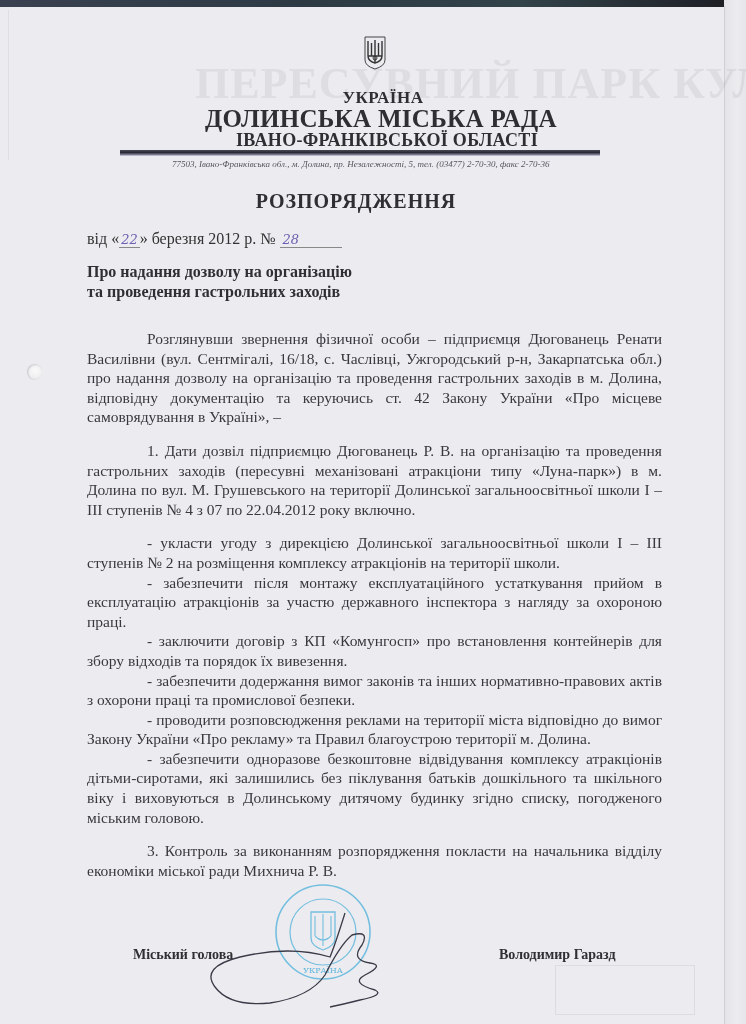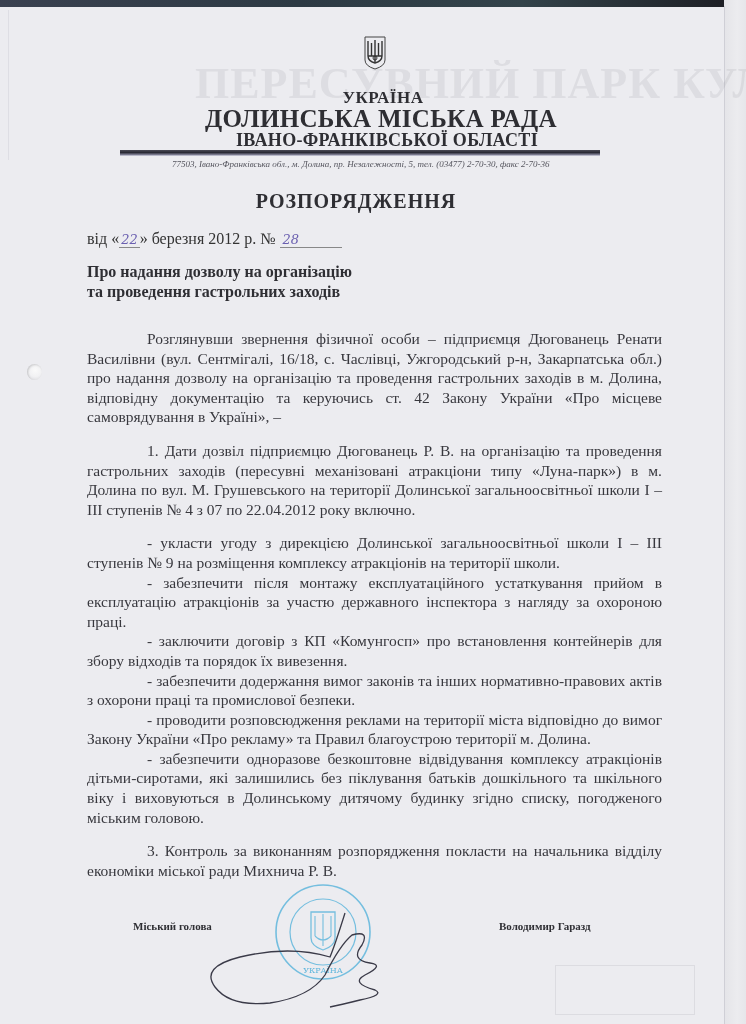--- a/index.html
+++ b/index.html
@@ -46,21 +46,21 @@
     .order-no { width: 62px; padding-left: 3px; }
 
     .subject { position: absolute; left: 87px; top: 262px; font-size: 16px; font-weight: bold; line-height: 20px; color: #2f2f34; }
 
     .body { position: absolute; left: 87px; width: 575px; font-size: 15.5px; line-height: 19.6px;
       text-align: justify; color: #38383e; }
     .para { text-indent: 60px; }
     .item { text-indent: 60px; }
     .spacer { height: 14px; }
 
-    .sig { position: absolute; top: 920px; font-size: 11px; font-weight: bold; color: #2f2f34; }
+    .sig { position: absolute; top: 947px; font-size: 14px; font-weight: bold; color: #2f2f34; }
     .sig-left { left: 133px; }
     .sig-right { left: 479px; margin-left: 20px; }
 
     .stamp { position: absolute; left: 273px; top: 880px; width: 100px; height: 104px; }
     .signature { position: absolute; left: 190px; top: 905px; width: 230px; height: 110px; }
     .ghost-box { position: absolute; left: 555px; top: 965px; width: 140px; height: 50px;
       border: 1px solid rgba(150,150,160,0.18); }
     .ghost-text { position: absolute; left: 130px; top: 470px; width: 560px; font-size: 15px; font-style: italic;
       color: rgba(140,140,150,0.10); line-height: 22px; }
   </style>
@@ -102,21 +102,21 @@
 <div class="subject">
   <div>Про надання дозволу на організацію</div>
   <div>та проведення гастрольних заходів</div>
 </div>
 
 <div class="body" style="top:321px;margin-top:8px;">
   <p class="para">Розглянувши звернення фізичної особи – підприємця Дюгованець Ренати Василівни (вул. Сентмігалі, 16/18, с. Часлівці, Ужгородський р-н, Закарпатська обл.) про надання дозволу на організацію та проведення гастрольних заходів в м. Долина, відповідну документацію та керуючись ст. 42 Закону України «Про місцеве самоврядування в Україні», –</p>
   <div class="spacer"></div>
   <p class="item">1. Дати дозвіл підприємцю Дюгованець Р. В. на організацію та проведення гастрольних заходів (пересувні механізовані атракціони типу «Луна-парк») в м. Долина по вул. М. Грушевського на території Долинської загальноосвітньої школи І – ІІІ ступенів № 4 з 07 по 22.04.2012 року включно.</p>
   <div class="spacer"></div>
-  <p class="item">- укласти угоду з дирекцією Долинської загальноосвітньої школи І – ІІІ ступенів № 9 на розміщення комплексу атракціонів на території школи.</p>
+  <p class="item">- укласти угоду з дирекцією Долинської загальноосвітньої школи І – ІІІ ступенів № 2 на розміщення комплексу атракціонів на території школи.</p>
   <p class="item">- забезпечити після монтажу експлуатаційного устаткування прийом в експлуатацію атракціонів за участю державного інспектора з нагляду за охороною праці.</p>
   <p class="item">- заключити договір з КП «Комунгосп» про встановлення контейнерів для збору відходів та порядок їх вивезення.</p>
   <p class="item">- забезпечити додержання вимог законів та інших нормативно-правових актів з охорони праці та промислової безпеки.</p>
   <p class="item">- проводити розповсюдження реклами на території міста відповідно до вимог Закону України «Про рекламу» та Правил благоустрою території м. Долина.</p>
   <p class="item">- забезпечити одноразове безкоштовне відвідування комплексу атракціонів дітьми-сиротами, які залишились без піклування батьків дошкільного та шкільного віку і виховуються в Долинському дитячому будинку згідно списку, погодженого міським головою.</p>
   <div class="spacer"></div>
   <p class="item">3. Контроль за виконанням розпорядження покласти на начальника відділу економіки міської ради Михнича Р. В.</p>
 </div>
 
 <svg class="stamp" viewBox="0 0 100 104">

